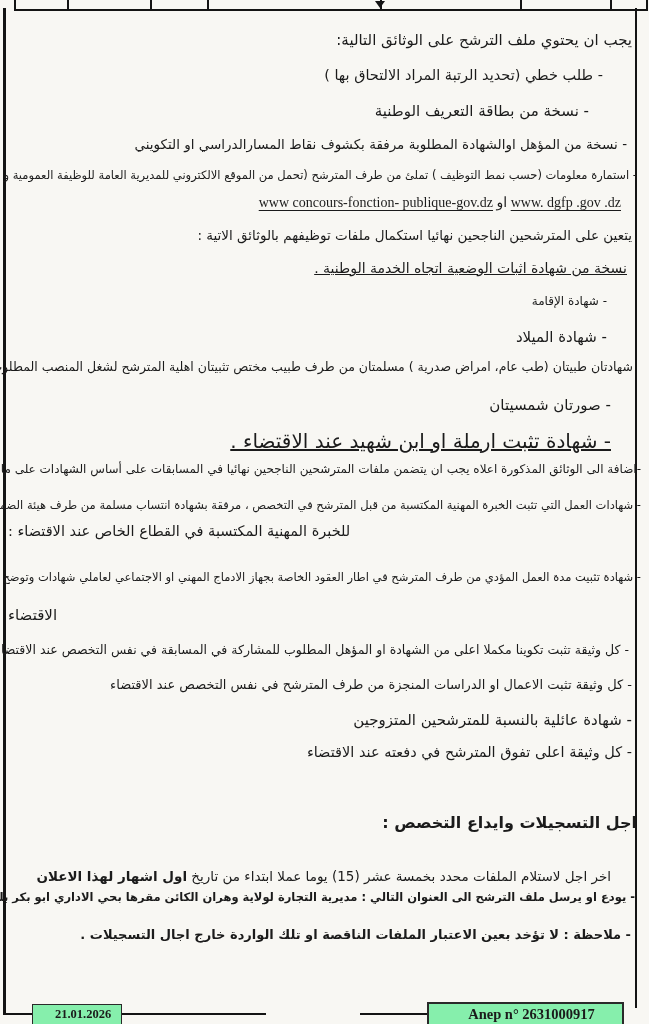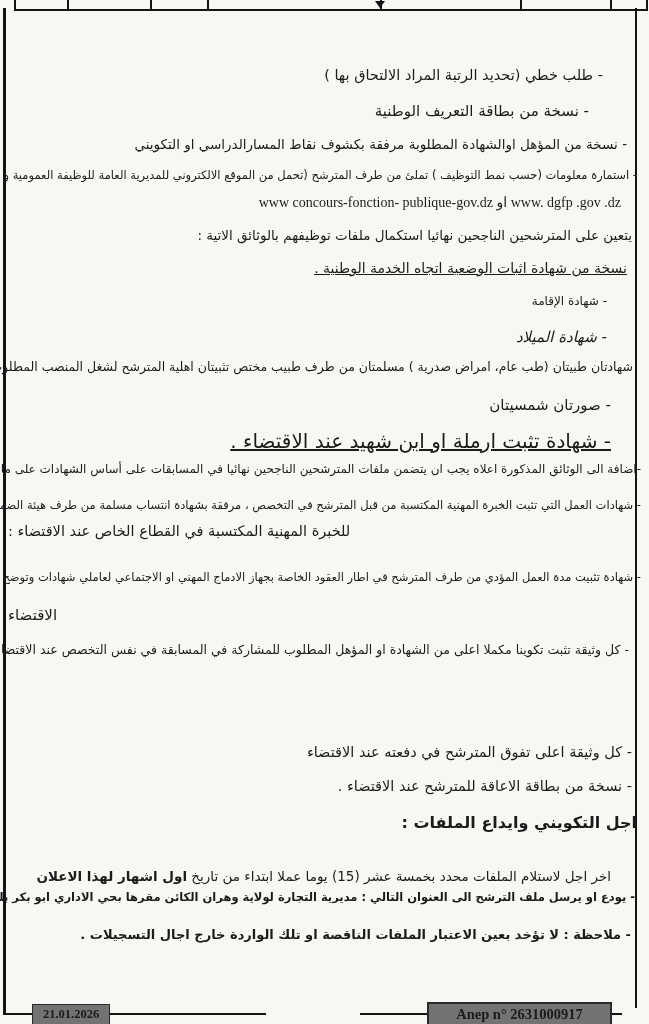--- a/index.html
+++ b/index.html
@@ -12,28 +12,28 @@
   .table-strip{position:absolute;left:14px;top:0;width:634px;height:9px;border-bottom:2px solid #141414;}
   .tdiv{position:absolute;top:0;width:2px;height:9px;background:#141414;}
   .caret{position:absolute;top:1px;width:0;height:0;border-left:5px solid transparent;border-right:5px solid transparent;border-top:7px solid #141414;}
   
   .border-left{position:absolute;left:3px;top:8px;width:3px;height:1007px;background:#141414;}
   .border-right{position:absolute;left:635px;top:8px;width:2px;height:1000px;background:#141414;}
   
   .ln{position:absolute;direction:rtl;white-space:nowrap;line-height:1.35;color:#1b1b1b;}
   .b{font-weight:700;}
   .latin{font-family:"Liberation Serif","DejaVu Serif",serif;direction:rtl;}
-  .url{text-underline-offset:3px;margin-top:36px;}
+  .url{text-decoration:underline;text-underline-offset:3px;margin-top:36px;}
   .sig{position:absolute;font-weight:700;font-size:21px;direction:rtl;}
   
   .rule{position:absolute;height:2px;background:#141414;}
   .stampbox{
     position:absolute;display:flex;align-items:center;justify-content:center;
-    background:#737373;border:2px solid #2a2a2a;
-    font-family:"Liberation Serif","DejaVu Serif",serif;font-weight:700;
+    background:#86efac;border:2px solid #2a2a2a;
+    font-family:"Liberation Serif","DejaVu Serif",serif;font-weight:700;padding-left:12px;
   }
 </style>
 </head>
 <body>
 
 <div class="page">
 
   <div class="table-strip">
     <span class="tdiv" style="left:0px"></span>
     <span class="tdiv" style="left:53px"></span>
@@ -42,52 +42,54 @@
     <span class="tdiv" style="left:366px"></span>
     <span class="tdiv" style="left:506px"></span>
     <span class="tdiv" style="left:596px"></span>
     <span class="tdiv" style="left:632px"></span>
     <span class="caret" style="left:361px"></span>
   </div>
 
   <div class="border-left"></div>
   <div class="border-right"></div>
 
+  <div class="ln" style="top:30px;right:17px;font-size:15px;">يجب ان يحتوي ملف الترشح على الوثائق التالية:</div>
 
   <div class="ln" style="top:66px;right:46px;font-size:14.5px;">- طلب خطي (تحديد الرتبة المراد الالتحاق بها )</div>
   <div class="ln" style="top:101px;right:60px;font-size:15px;">- نسخة من بطاقة التعريف الوطنية</div>
   <div class="ln" style="top:135px;right:22px;font-size:13.5px;">- نسخة من المؤهل اوالشهادة المطلوبة مرفقة بكشوف نقاط المسارالدراسي او التكويني</div>
   <div class="ln" style="top:168px;right:12px;font-size:11.5px;">- استمارة معلومات (حسب نمط التوظيف ) تملئ من طرف المترشح (تحمل من الموقع الالكتروني للمديرية العامة للوظيفة العمومية و الاصلاح الاداري )</div>
 
   <div class="ln latin" style="top:194px;right:28px;font-size:14px;">
     <span class="url">www. dgfp .gov .dz</span>
     <span>او</span>
     <span class="url">www concours-fonction- publique-gov.dz</span>
   </div>
 
   <div class="ln" style="top:226px;right:17px;font-size:13.5px;">يتعين على المترشحين الناجحين نهائيا استكمال ملفات توظيفهم بالوثائق الاتية :</div>
 
   <div class="ln" style="top:259px;right:22px;font-size:14px;text-decoration:underline;">نسخة من شهادة اثبات الوضعية اتجاه الخدمة الوطنية .</div>
   <div class="ln" style="top:293px;right:42px;font-size:12px;">- شهادة الإقامة</div>
-  <div class="ln" style="top:327px;right:42px;font-size:15px;font-style:italic;">- شهادة الميلاد</div>
+  <div class="ln" style="top:327px;right:42px;font-size:15px;">- شهادة الميلاد</div>
   <div class="ln" style="top:359px;right:16px;font-size:12.5px;">شهادتان طبيتان (طب عام، امراض صدرية ) مسلمتان من طرف طبيب مختص تثبيتان اهلية المترشح لشغل المنصب المطلوب</div>
   <div class="ln" style="top:395px;right:38px;font-size:15px;">- صورتان شمسيتان</div>
   <div class="ln" style="top:428px;right:38px;font-size:20px;text-decoration:underline;">- شهادة تثبت ارملة او ابن شهيد عند الاقتضاء .</div>
 
   <div class="ln" style="top:461px;right:8px;font-size:12px;">-اضافة الى الوثائق المذكورة اعلاه يجب ان يتضمن ملفات المترشحين الناجحين نهائيا في المسابقات على أساس الشهادات على ما يأتي :</div>
 
   <div class="ln" style="top:498px;right:8px;font-size:11.5px;">- شهادات العمل التي تثبت الخبرة المهنية المكتسبة من قبل المترشح في التخصص ، مرفقة بشهادة انتساب مسلمة من طرف هيئة الضمان الاجتماعي بالنسبة</div>
   <div class="ln" style="top:522px;left:8px;font-size:14.5px;">للخبرة المهنية المكتسبة في القطاع الخاص عند الاقتضاء :</div>
   <div class="ln" style="top:570px;right:8px;font-size:11.5px;">- شهادة تثبيت مدة العمل المؤدي من طرف المترشح في اطار العقود الخاصة بجهاز الادماج المهني او الاجتماعي لعاملي شهادات وتوضح المنصب المشغول عند</div>
   <div class="ln" style="top:605px;left:8px;font-size:15px;">الاقتضاء</div>
   <div class="ln" style="top:642px;right:20px;font-size:12.5px;">- كل وثيقة تثبت تكوينا مكملا اعلى من الشهادة او المؤهل المطلوب للمشاركة في المسابقة في نفس التخصص عند الاقتضاء</div>
+  <div class="ln" style="top:676px;right:17px;font-size:13px;">- كل وثيقة تثبت الاعمال او الدراسات المنجزة من طرف المترشح في نفس التخصص عند الاقتضاء</div>
+  <div class="ln" style="top:710px;right:17px;font-size:15px;">- شهادة عائلية بالنسبة للمترشحين المتزوجين</div>
   <div class="ln" style="top:743px;right:17px;font-size:14.5px;">- كل وثيقة اعلى تفوق المترشح في دفعته عند الاقتضاء</div>
-  <div class="ln" style="top:777px;right:17px;font-size:14.5px;">- نسخة من بطاقة الاعاقة للمترشح عند الاقتضاء .</div>
 
-  <div class="ln b" style="top:812px;right:12px;font-size:16px;">اجل التكويني وايداع الملفات :</div>
+  <div class="ln b" style="top:812px;right:12px;font-size:16px;">اجل التسجيلات وايداع التخصص :</div>
 
   <div class="ln" style="top:849px;right:38px;font-size:13.5px;margin-top:18px;">
     <span>اخر اجل لاستلام الملفات محدد بخمسة عشر (15) يوما عملا ابتداء من تاريخ </span><span class="b">اول اشهار لهذا الاعلان</span>
   </div>
 
   <div class="ln b" style="top:890px;right:14px;font-size:11.5px;">- يودع او يرسل ملف الترشح الى العنوان التالي : مديرية التجارة لولاية وهران الكائن مقرها بحي الاداري ابو بكر بلقايد بئر الجير وهران</div>
   <div class="ln b" style="top:926px;right:18px;font-size:13px;">- ملاحظة : لا تؤخد بعين الاعتبار الملفات الناقصة او تلك الواردة خارج اجال التسجيلات .</div>
 
 
   <div class="rule" style="top:1013px;left:4px;width:262px;"></div>

